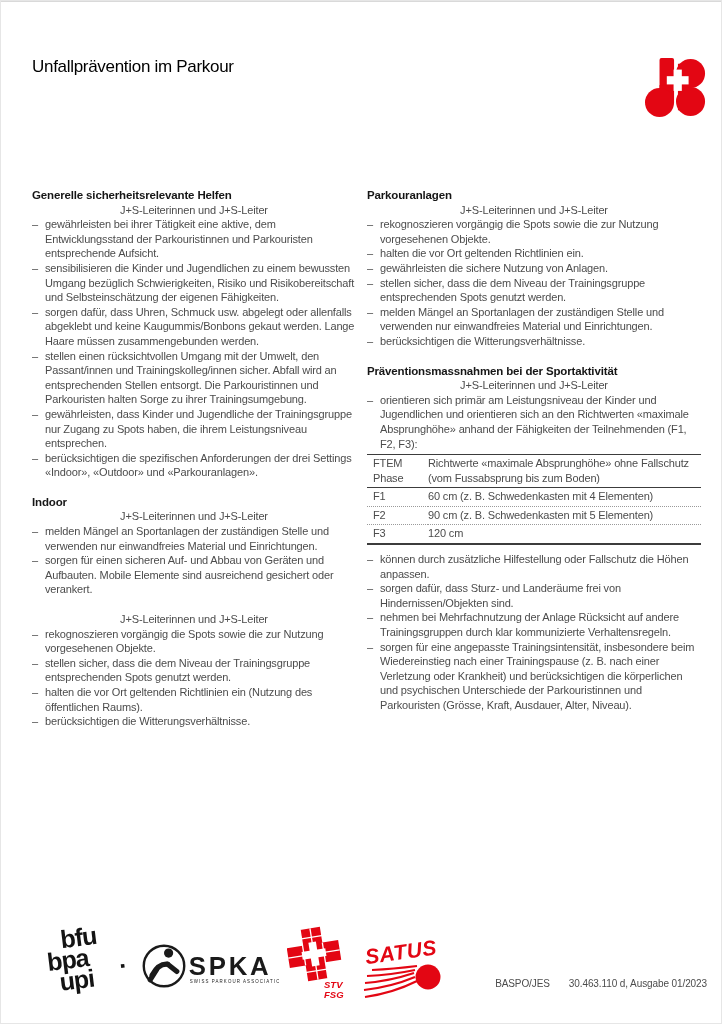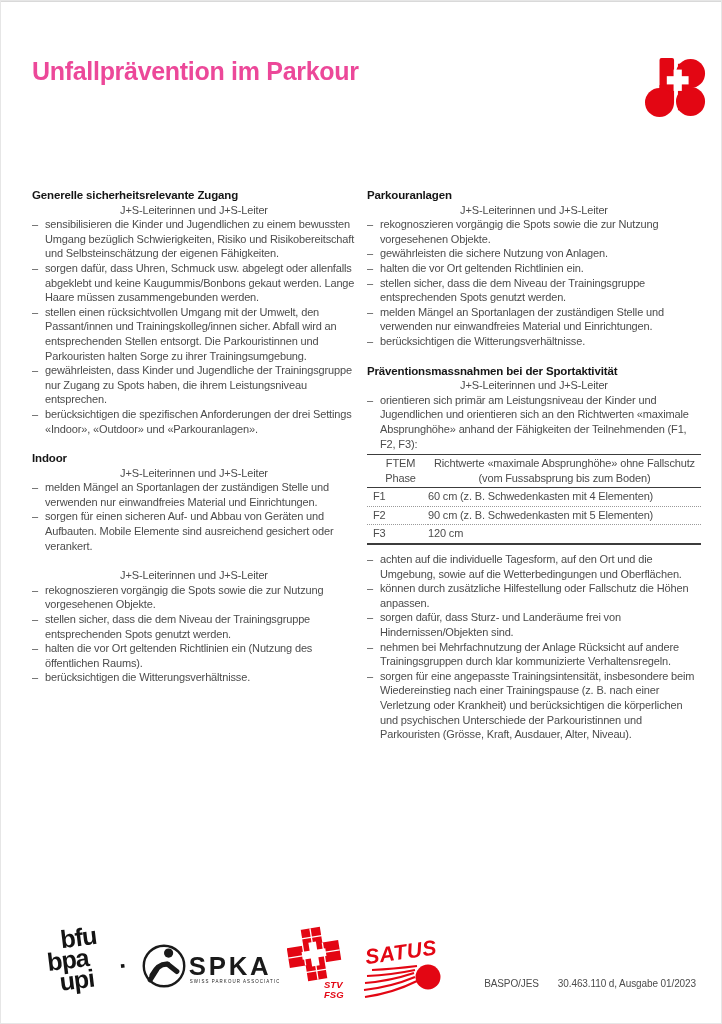--- a/index.html
+++ b/index.html
@@ -3,57 +3,57 @@
 <meta charset="utf-8">
 <style>
   html,body{margin:0;padding:0;background:#fff;}
   .page{
     position:relative;width:722px;height:1024px;background:#fff;overflow:hidden;
     font-family:"Liberation Sans","DejaVu Sans",sans-serif;
     box-shadow:inset 0 0 0 1px #e6e6e6, inset 0 2px 0 #d9d9d9;
   }
   .doc-title{
     position:absolute;left:32px;top:57px;margin:0;
-    font-size:25px;font-weight:bold;color:#ec4899;letter-spacing:-0.3px;
+    font-size:17px;font-weight:normal;color:#000000;letter-spacing:-0.3px;
   }
   .js-logo{position:absolute;left:645px;top:56px;}
   .main{
     position:absolute;top:188px;left:32px;display:flex;gap:11px;
     font-size:11px;line-height:14.6px;color:#4c4c4c;letter-spacing:-0.15px;
   }
   .col-left{width:324px;}
   .col-right{width:334px;}
   .section{margin:0 0 15px 0;}
   .section-heading{margin:0;font-size:11.5px;line-height:14.6px;font-weight:bold;color:#161616;}
   .section-lead{margin:0;text-align:center;}
   ul.bullets{list-style:none;margin:0;padding:0;}
   ul.bullets li{position:relative;padding-left:13px;}
   ul.bullets li::before{content:var(--dash,"–");position:absolute;left:0;top:0;}
   table.ftem-table{
     width:100%;border-collapse:collapse;margin:3px 0 7px 0;
     border-top:1.5px solid #3c3c3c;border-bottom:2px solid #3c3c3c;
   }
   table.ftem-table td{padding:1px 0 2px 0;vertical-align:top;}
   table.ftem-table td.c1{width:55px;padding-left:6px;}
-  table.ftem-table thead td{border-bottom:1.2px solid #3c3c3c;text-align:center;}
+  table.ftem-table thead td{border-bottom:1.2px solid #3c3c3c;}
   table.ftem-table tbody tr + tr td{border-top:1px dotted #9a9a9a;}
   .footer{position:absolute;left:0;top:912px;width:722px;height:112px;}
   .bfu-logo{
     position:absolute;left:46px;top:16px;transform:rotate(-7deg);
     font-weight:800;color:#141414;font-size:25px;line-height:21px;letter-spacing:-1px;
   }
   .bfu-l1{display:block;padding-left:17px;}
   .bfu-l2{display:block;padding-left:1px;position:relative;}
   .bfu-dot{position:absolute;left:72px;top:6px;}
   .bfu-l3{display:block;padding-left:11px;}
   .spka-logo{position:absolute;left:141px;top:28px;}
   .stv-logo{position:absolute;left:287px;top:13px;}
   .satus-logo{position:absolute;left:363px;top:23px;}
   .footer-note{
-    position:absolute;right:26px;top:66px;font-size:10px;color:#4c4c4c;
+    position:absolute;right:15px;top:66px;font-size:10px;color:#4c4c4c;
     letter-spacing:-0.1px;white-space:nowrap;
   }
   .footer-note .issuer{margin-right:19px;}
 </style>
 </head>
 <body>
 
 <div class="page" style="--dash: &quot;–&quot;;">
 
   <h1 class="doc-title">Unfallprävention im Parkour</h1>
@@ -69,23 +69,24 @@
     </g>
     <g fill="#ffffff">
       <rect x="29.5" y="12" width="8.5" height="22"></rect>
       <rect x="22.5" y="18.8" width="22.5" height="8.5"></rect>
     </g>
   </svg>
 
   <div class="main">
     <div class="col-left" id="col-left">
         <section class="section">
-          <h3 class="section-heading">Generelle sicherheitsrelevante Zugang</h3>
-          <p class="section-lead">J+S-Leiterinnen und J+S-Leiter</p>
-          <ul class="bullets">
+          <h3 class="section-heading">Generelle sicherheitsrelevante Helfen</h3>
+          <p class="section-lead">J+S-Leiterinnen und J+S-Leiter</p>
+          <ul class="bullets">
+            <li>gewährleisten bei ihrer Tätigkeit eine aktive, dem Entwicklungsstand der Parkouristinnen und Parkouristen entsprechende Aufsicht.</li>
             <li>sensibilisieren die Kinder und Jugendlichen zu einem bewussten Umgang bezüglich Schwierigkeiten, Risiko und Risikobereitschaft und Selbsteinschätzung der eigenen Fähigkeiten.</li>
             <li>sorgen dafür, dass Uhren, Schmuck usw. abgelegt oder allenfalls abgeklebt und keine Kaugummis/Bonbons gekaut werden. Lange Haare müssen zusammengebunden werden.</li>
             <li>stellen einen rücksichtvollen Umgang mit der Umwelt, den Passant/innen und Trainingskolleg/innen sicher. Abfall wird an entsprechenden Stellen entsorgt. Die Parkouristinnen und Parkouristen halten Sorge zu ihrer Trainingsumgebung.</li>
             <li>gewährleisten, dass Kinder und Jugendliche der Trainingsgruppe nur Zugang zu Spots haben, die ihrem Leistungsniveau entsprechen.</li>
             <li>berücksichtigen die spezifischen Anforderungen der drei Settings «Indoor», «Outdoor» und «Parkouranlagen».</li>
           </ul>
         </section>
         <section class="section">
           <h3 class="section-heading">Indoor</h3>
           <p class="section-lead">J+S-Leiterinnen und J+S-Leiter</p>
@@ -103,22 +104,22 @@
             <li>berücksichtigen die Witterungsverhältnisse.</li>
           </ul>
         </section>
       </div>
     <div class="col-right" id="col-right">
         <section class="section">
           <h3 class="section-heading">Parkouranlagen</h3>
           <p class="section-lead">J+S-Leiterinnen und J+S-Leiter</p>
           <ul class="bullets">
             <li>rekognoszieren vorgängig die Spots sowie die zur Nutzung vorgesehenen Objekte.</li>
+            <li>halten die vor Ort geltenden Richtlinien ein.</li>
             <li>gewährleisten die sichere Nutzung von Anlagen.</li>
-            <li>halten die vor Ort geltenden Richtlinien ein.</li>
             <li>stellen sicher, dass die dem Niveau der Trainingsgruppe entsprechenden Spots genutzt werden.</li>
             <li>melden Mängel an Sportanlagen der zuständigen Stelle und verwenden nur einwandfreies Material und Einrichtungen.</li>
             <li>berücksichtigen die Witterungsverhältnisse.</li>
           </ul>
         </section>
         <section class="section">
           <h3 class="section-heading">Präventionsmassnahmen bei der Sportaktivität</h3>
           <p class="section-lead">J+S-Leiterinnen und J+S-Leiter</p>
           <ul class="bullets">
             <li>orientieren sich primär am Leistungsniveau der Kinder und Jugendlichen und orientieren sich an den Richtwerten «maximale Absprunghöhe» anhand der Fähigkeiten der Teilnehmenden (F1, F2, F3):</li>
@@ -142,21 +143,20 @@
                 <td class="c1">F2</td>
                 <td class="c2">90 cm (z. B. Schwedenkasten mit 5 Elementen)</td>
               </tr>
               <tr>
                 <td class="c1">F3</td>
                 <td class="c2">120 cm</td>
               </tr>
             </tbody>
           </table>
           <ul class="bullets">
-            <li>achten auf die individuelle Tagesform, auf den Ort und die Umgebung, sowie auf die Wetterbedingungen und Oberflächen.</li>
             <li>können durch zusätzliche Hilfestellung oder Fallschutz die Höhen anpassen.</li>
             <li>sorgen dafür, dass Sturz- und Landeräume frei von Hindernissen/Objekten sind.</li>
             <li>nehmen bei Mehrfachnutzung der Anlage Rücksicht auf andere Trainingsgruppen durch klar kommunizierte Verhaltensregeln.</li>
             <li>sorgen für eine angepasste Trainingsintensität, insbesondere beim Wiedereinstieg nach einer Trainingspause (z. B. nach einer Verletzung oder Krankheit) und berücksichtigen die körperlichen und psychischen Unterschiede der Parkouristinnen und Parkouristen (Grösse, Kraft, Ausdauer, Alter, Niveau).</li>
           </ul>
         </section>
       </div>
   </div>
 
   <div class="footer">

